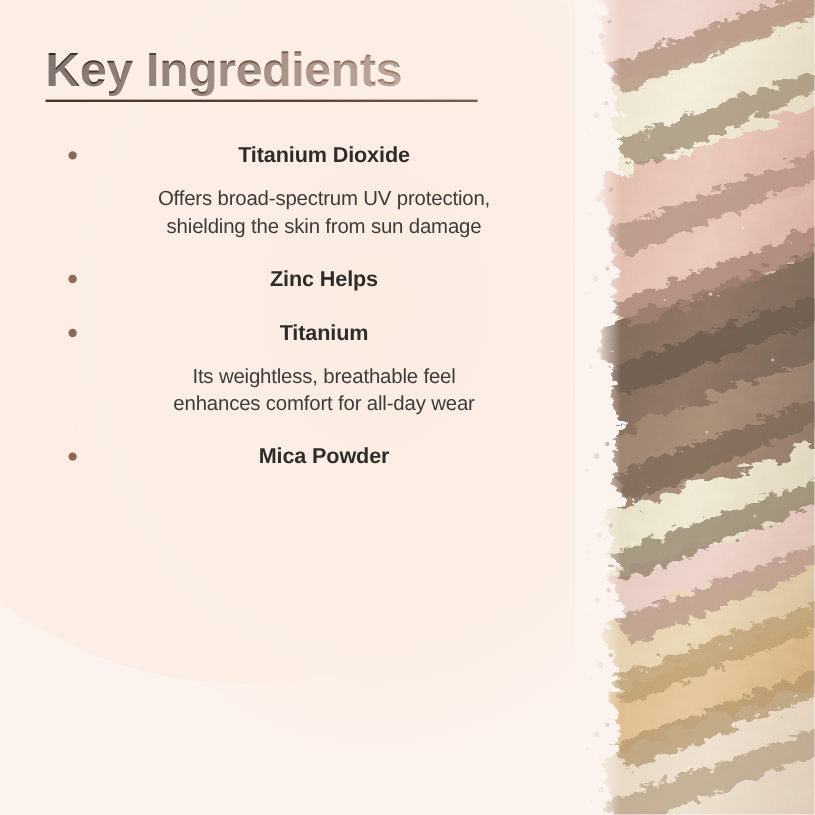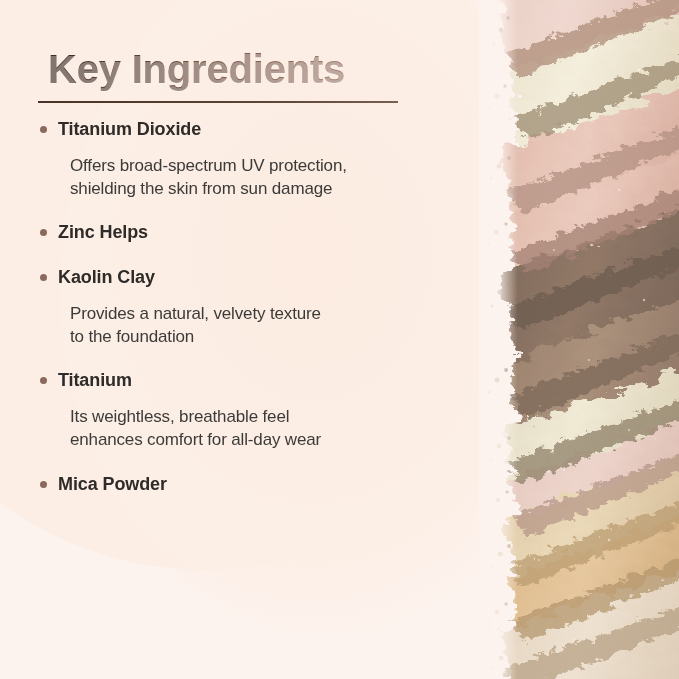--- a/index.html
+++ b/index.html
@@ -56,45 +56,46 @@
     position: absolute;
     left: 38px;
     top: 38px;
     width: 400px;
   }
   .title {
     font-size: 40px;
     font-weight: 700;
     letter-spacing: -0.2px;
     line-height: 1.08;
-    margin: 10px;
+    margin: 0;
     background-image: linear-gradient(100deg, #3a2920 0%, #5a4034 22%, #7a5a4b 48%, #9c7a6b 74%, #ab8878 100%);
     -webkit-background-clip: text;
     background-clip: text;
     color: transparent;
     -webkit-text-fill-color: transparent;
     text-shadow: 0 1px 0 rgba(255,255,255,0.35);
     white-space: nowrap;
   }
   .title-rule {
     margin-top: 2px;
     height: 2px;
     width: 360px;
     background: linear-gradient(90deg, #4a3327 0%, #5b4335 60%, #7a5f50 100%);
   }
 
   
   .list {
     position: absolute;
-    left: 38px;
+    left: 55px;
     top: 118px;
     width: 410px;
     list-style: none;
     margin: 0;
     padding: 0;
+    text-align: center;
   }
   .item {
     position: relative;
     padding-left: 20px;
     margin-bottom: 21px;
   }
   .item:last-child { margin-bottom: 0; }
 
   .bullet {
     position: absolute;
@@ -345,26 +346,20 @@
         <p class="item-name">Titanium Dioxide</p>
         <p class="item-desc">Offers broad-spectrum UV protection,
 shielding the skin from sun damage</p>
       </li>
 
       <li class="item">
         <span class="bullet"></span>
         <p class="item-name">Zinc Helps</p>
       </li>
 
-      <li class="item">
-        <span class="bullet"></span>
-        <p class="item-name">Kaolin Clay</p>
-        <p class="item-desc">Provides a natural, velvety texture
-to the foundation</p>
-      </li>
 
       <li class="item">
         <span class="bullet"></span>
         <p class="item-name">Titanium</p>
         <p class="item-desc">Its weightless, breathable feel
 enhances comfort for all-day wear</p>
       </li>
 
       <li class="item">
         <span class="bullet"></span>

